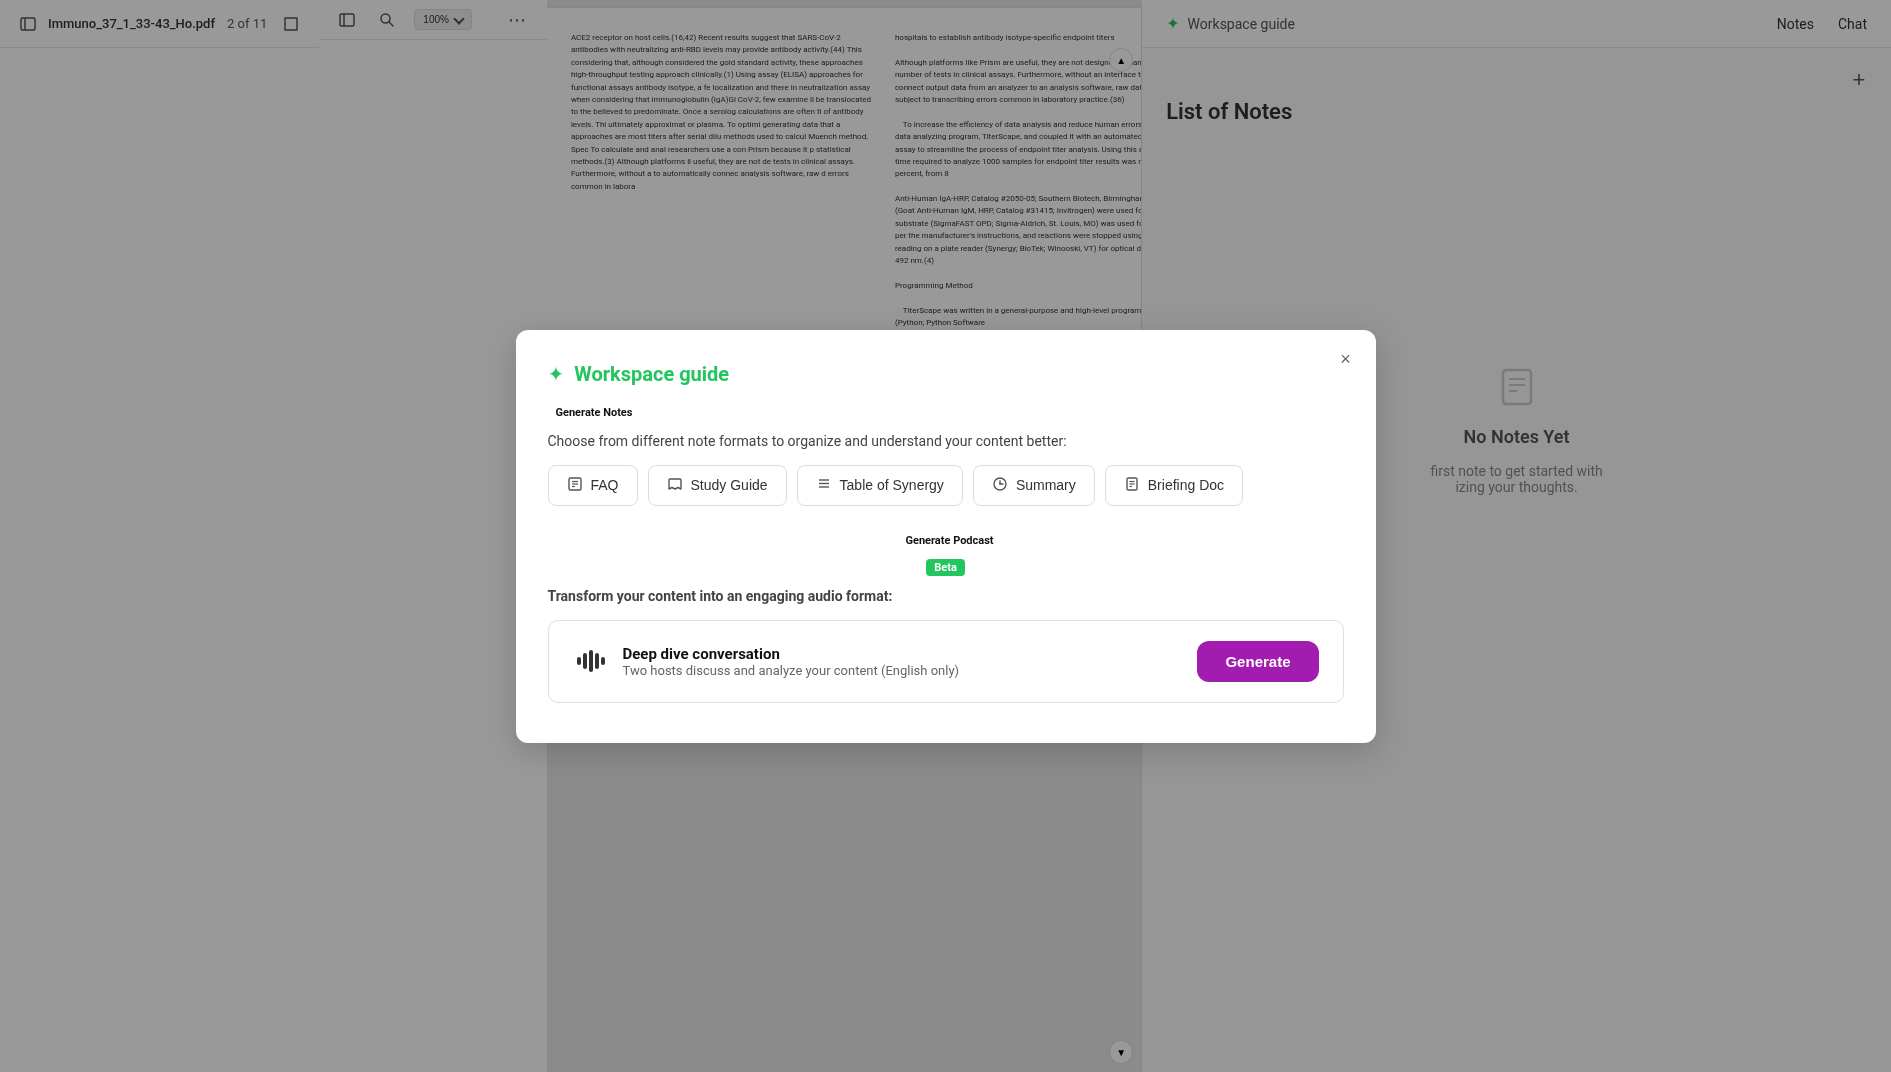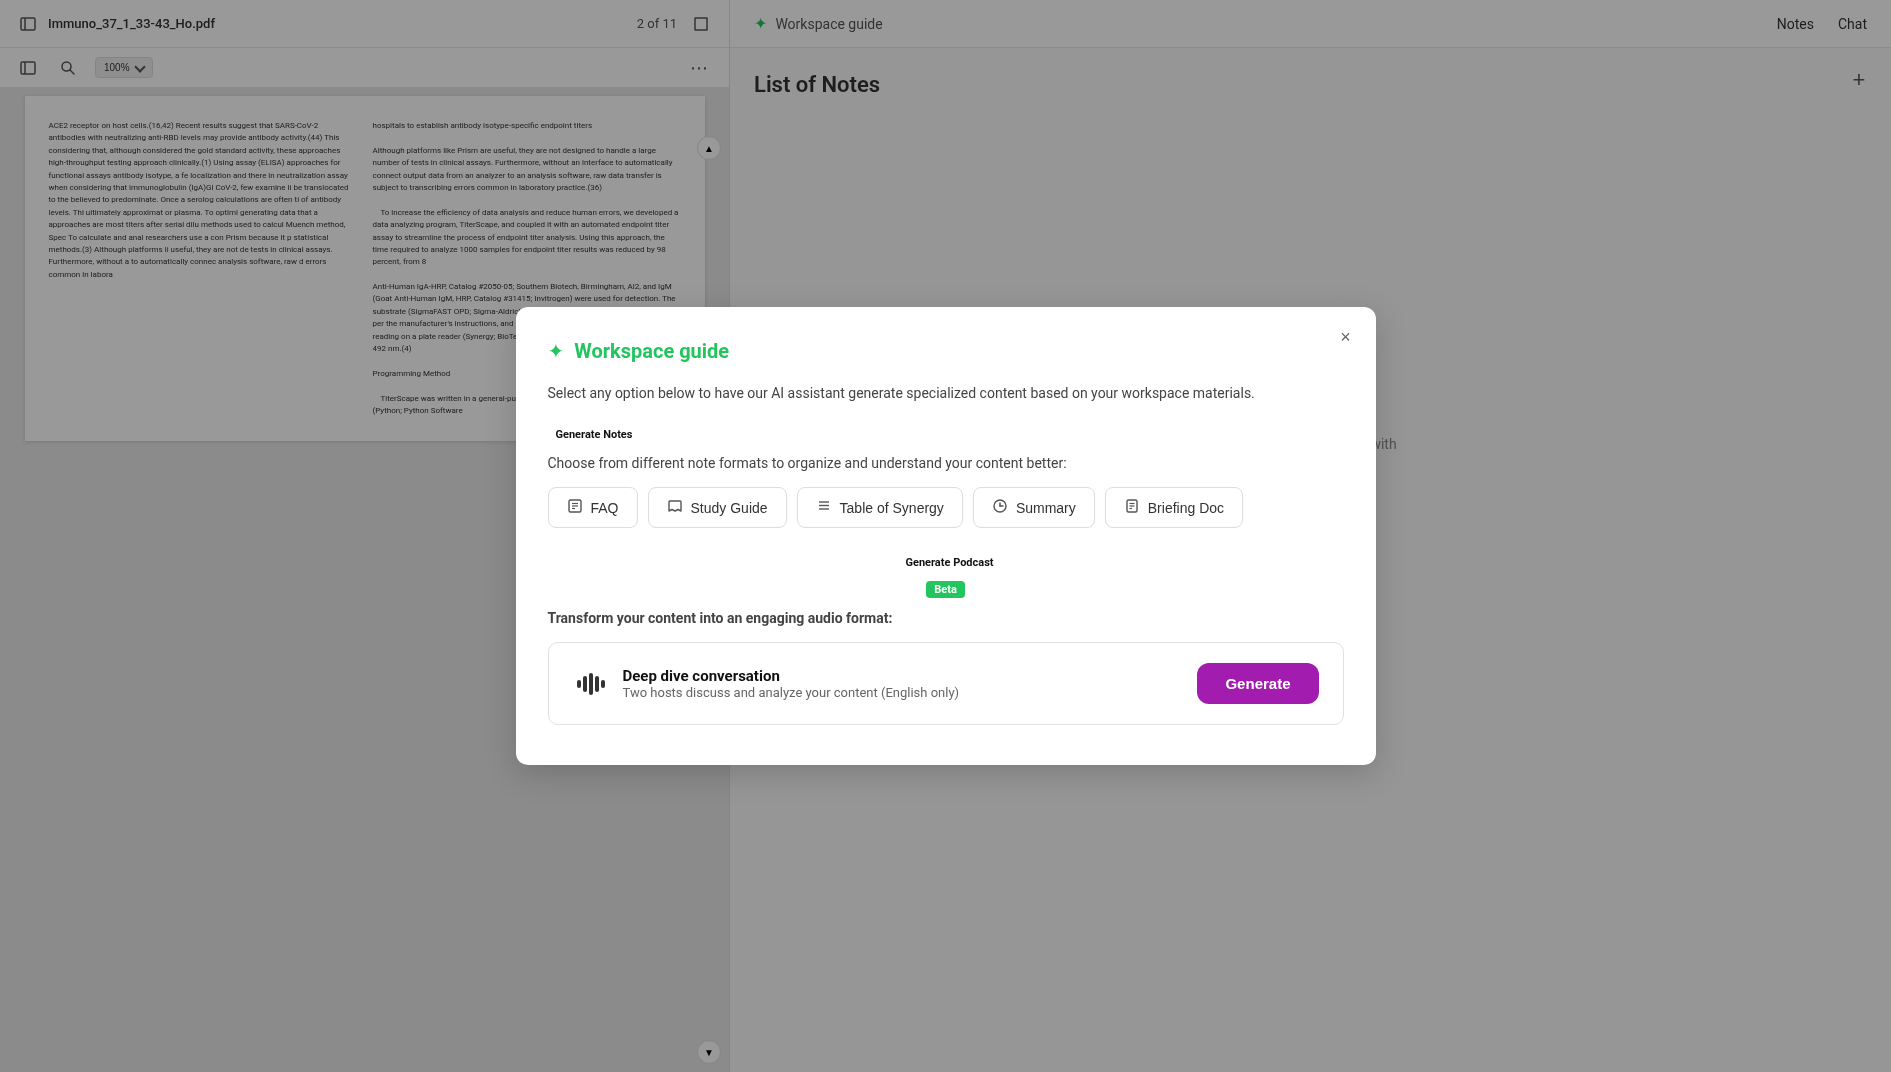--- a/index.html
+++ b/index.html
@@ -17,21 +17,21 @@
       display: flex;
       width: 100%;
       height: 100%;
       background: #fff;
     }
 
     
     .pdf-panel {
       flex: 0 0 730px;
       display: flex;
-      flex-direction: column;
+      flex-direction: row;
       border-right: 1px solid #e0e0e0;
       background: #fff;
       position: relative;
     }
 
     .pdf-toolbar {
       display: flex;
       align-items: center;
       padding: 0 16px;
       height: 48px;
@@ -192,20 +192,21 @@
       flex: 1;
       padding: 24px;
       position: relative;
     }
 
     .notes-section-title {
       font-size: 22px;
       font-weight: 600;
       color: #333;
       margin-bottom: 12px;
+      margin-top: 27px;
     }
 
     .no-notes-container {
       display: flex;
       flex-direction: column;
       align-items: center;
       justify-content: center;
       height: 60%;
       gap: 16px;
     }
@@ -552,21 +553,20 @@
 
   <div class="modal-overlay">
     <div class="modal">
       <button class="modal-close">×</button>
 
       <div class="modal-header">
         <span class="modal-sparkle">✦</span>
         <span class="modal-title">Workspace guide</span>
       </div>
 
-      <p class="modal-desc">Select any option below to have our AI assistant generate specialized content based on your workspace materials.</p>
 
       <div class="section-title">Generate Notes</div>
       <p class="section-subtitle">Choose from different note formats to organize and understand your content better:</p>
 
       <div class="note-options">
         <button class="note-option-btn">
           <span class="note-option-icon">
             <svg width="16" height="16" viewBox="0 0 16 16" fill="none">
               <rect x="2" y="2" width="12" height="12" rx="1.5" stroke="#555" stroke-width="1.4"></rect>
               <line x1="5" y1="5.5" x2="11" y2="5.5" stroke="#555" stroke-width="1.2"></line>

